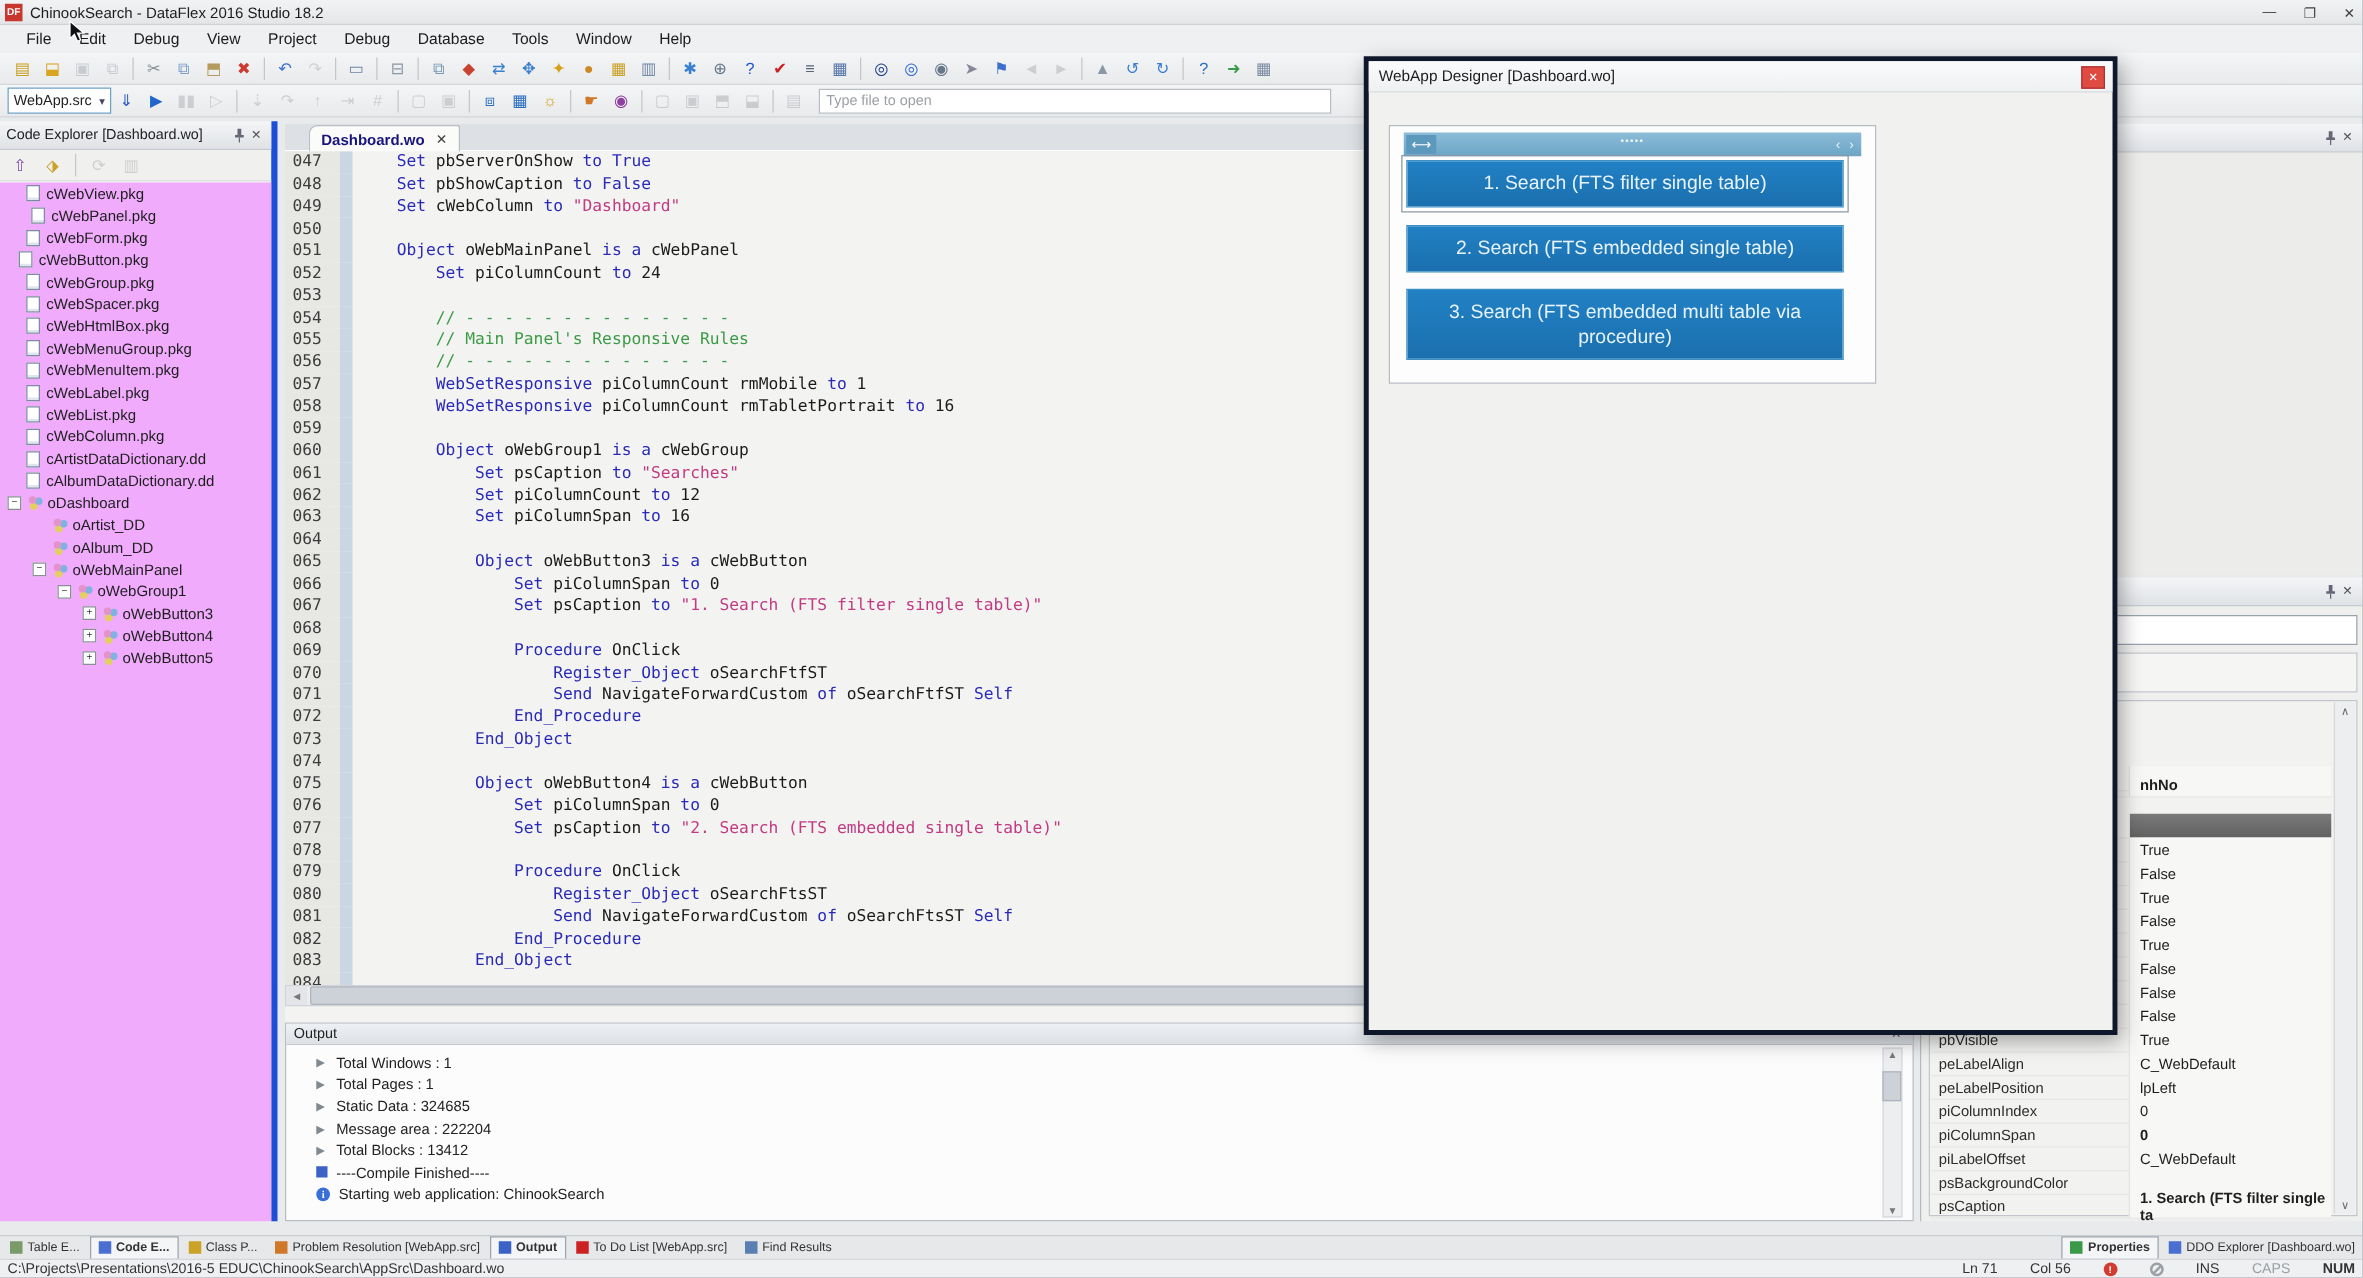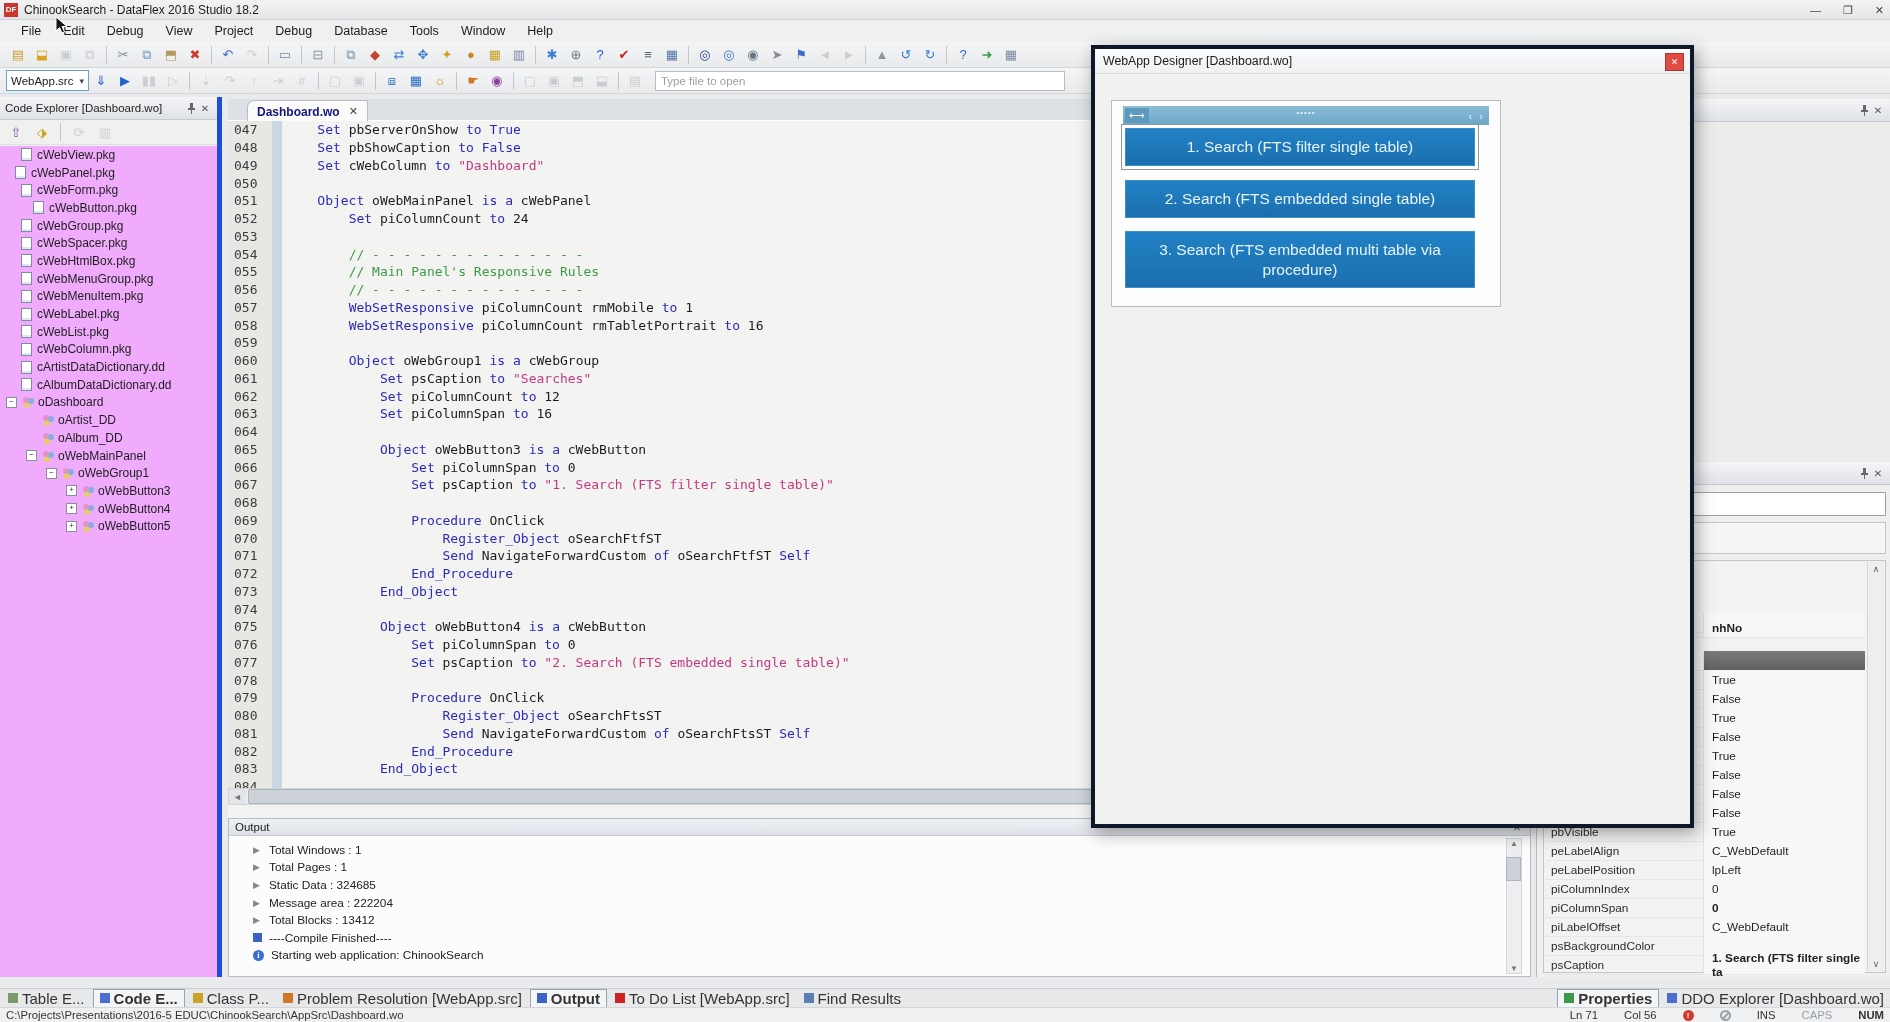--- a/index.html
+++ b/index.html
@@ -82,21 +82,21 @@
   .pval{flex:1;padding-left:8px;color:#1e1e1e;font-size:11.8px;border-left:1px solid #e2e2e0;height:100%;
         display:flex;align-items:center;background:#f7f7f6;box-sizing:border-box;}
   .prow.dark .pval{background:linear-gradient(#7a7a7a,#616161);}
   .prow.b .pval{font-weight:bold;}
   #pvscroll{position:absolute;right:1px;top:1px;width:17px;bottom:1px;background:#eceef0;border-left:1px solid #d5d8db;
             display:flex;flex-direction:column;align-items:center;justify-content:space-between;padding:2px 0;box-sizing:border-box;
             color:#666;font-size:9px;}
   
   #btabs{left:0;top:988px;width:1890px;height:19px;background:#e6e8ea;border-top:1px solid #c9ccd0;display:flex;
          align-items:center;padding-left:2px;box-sizing:border-box;gap:2px;}
-  .btab{display:flex;align-items:center;gap:4px;padding:1px 6px;font-size:15px;color:#333;height:15px;}
+  .btab{display:flex;align-items:center;gap:4px;padding:1px 6px;font-size:10px;color:#333;height:15px;}
   .btab .bic{width:10px;height:10px;flex:none;display:flex;align-items:center;justify-content:center;font-size:8px;color:#fff;}
   .btab.sel{border:1px solid #9aa2ac;background:#f4f5f6;font-weight:bold;}
   #btabs .spring{flex:1;}
   #statusbar{left:0;top:1007px;width:1890px;height:15px;background:#eff0f1;border-top:1px solid #d4d6d9;
              display:flex;align-items:center;padding:0 6px;font-size:11.3px;color:#333;box-sizing:border-box;}
   #statusbar .sspring{flex:1;}
   .sitem{margin-left:26px;}
   .errdot{width:11px;height:11px;border-radius:50%;background:#d23b2f;color:#fff;font-size:8px;font-weight:bold;
           display:flex;align-items:center;justify-content:center;}
   .nodot{width:11px;height:11px;border-radius:50%;border:2px solid #9aa0a6;box-sizing:border-box;position:relative;}
@@ -258,31 +258,31 @@
         <span class="tsep"></span>
         <span class="tbtn dim" style="color: rgb(153, 153, 170);">⟳</span>
         <span class="tbtn dim" style="color: rgb(153, 153, 170);">▥</span>
       </div>
     <div id="tree">
         <div class="trow" style="padding-left: 6px;">
           <span class="texp none">+</span>
           <span class="ipkg"></span>
           <span>cWebView.pkg</span>
         </div>
+        <div class="trow" style="padding-left: 10px;">
+          <span class="texp none">+</span>
+          <span class="ipkg"></span>
+          <span>cWebPanel.pkg</span>
+        </div>
+        <div class="trow" style="padding-left: 6px;">
+          <span class="texp none">+</span>
+          <span class="ipkg"></span>
+          <span>cWebForm.pkg</span>
+        </div>
         <div class="trow" style="padding-left: 0;">
-          <span class="texp none">+</span>
-          <span class="ipkg"></span>
-          <span>cWebPanel.pkg</span>
-        </div>
-        <div class="trow" style="padding-left: 6px;">
-          <span class="texp none">+</span>
-          <span class="ipkg"></span>
-          <span>cWebForm.pkg</span>
-        </div>
-        <div class="trow" style="padding-left: 18px;">
           <span class="texp none">+</span>
           <span class="ipkg"></span>
           <span>cWebButton.pkg</span>
         </div>
         <div class="trow" style="padding-left: 6px;">
           <span class="texp none">+</span>
           <span class="ipkg"></span>
           <span>cWebGroup.pkg</span>
         </div>
         <div class="trow" style="padding-left: 6px;">

